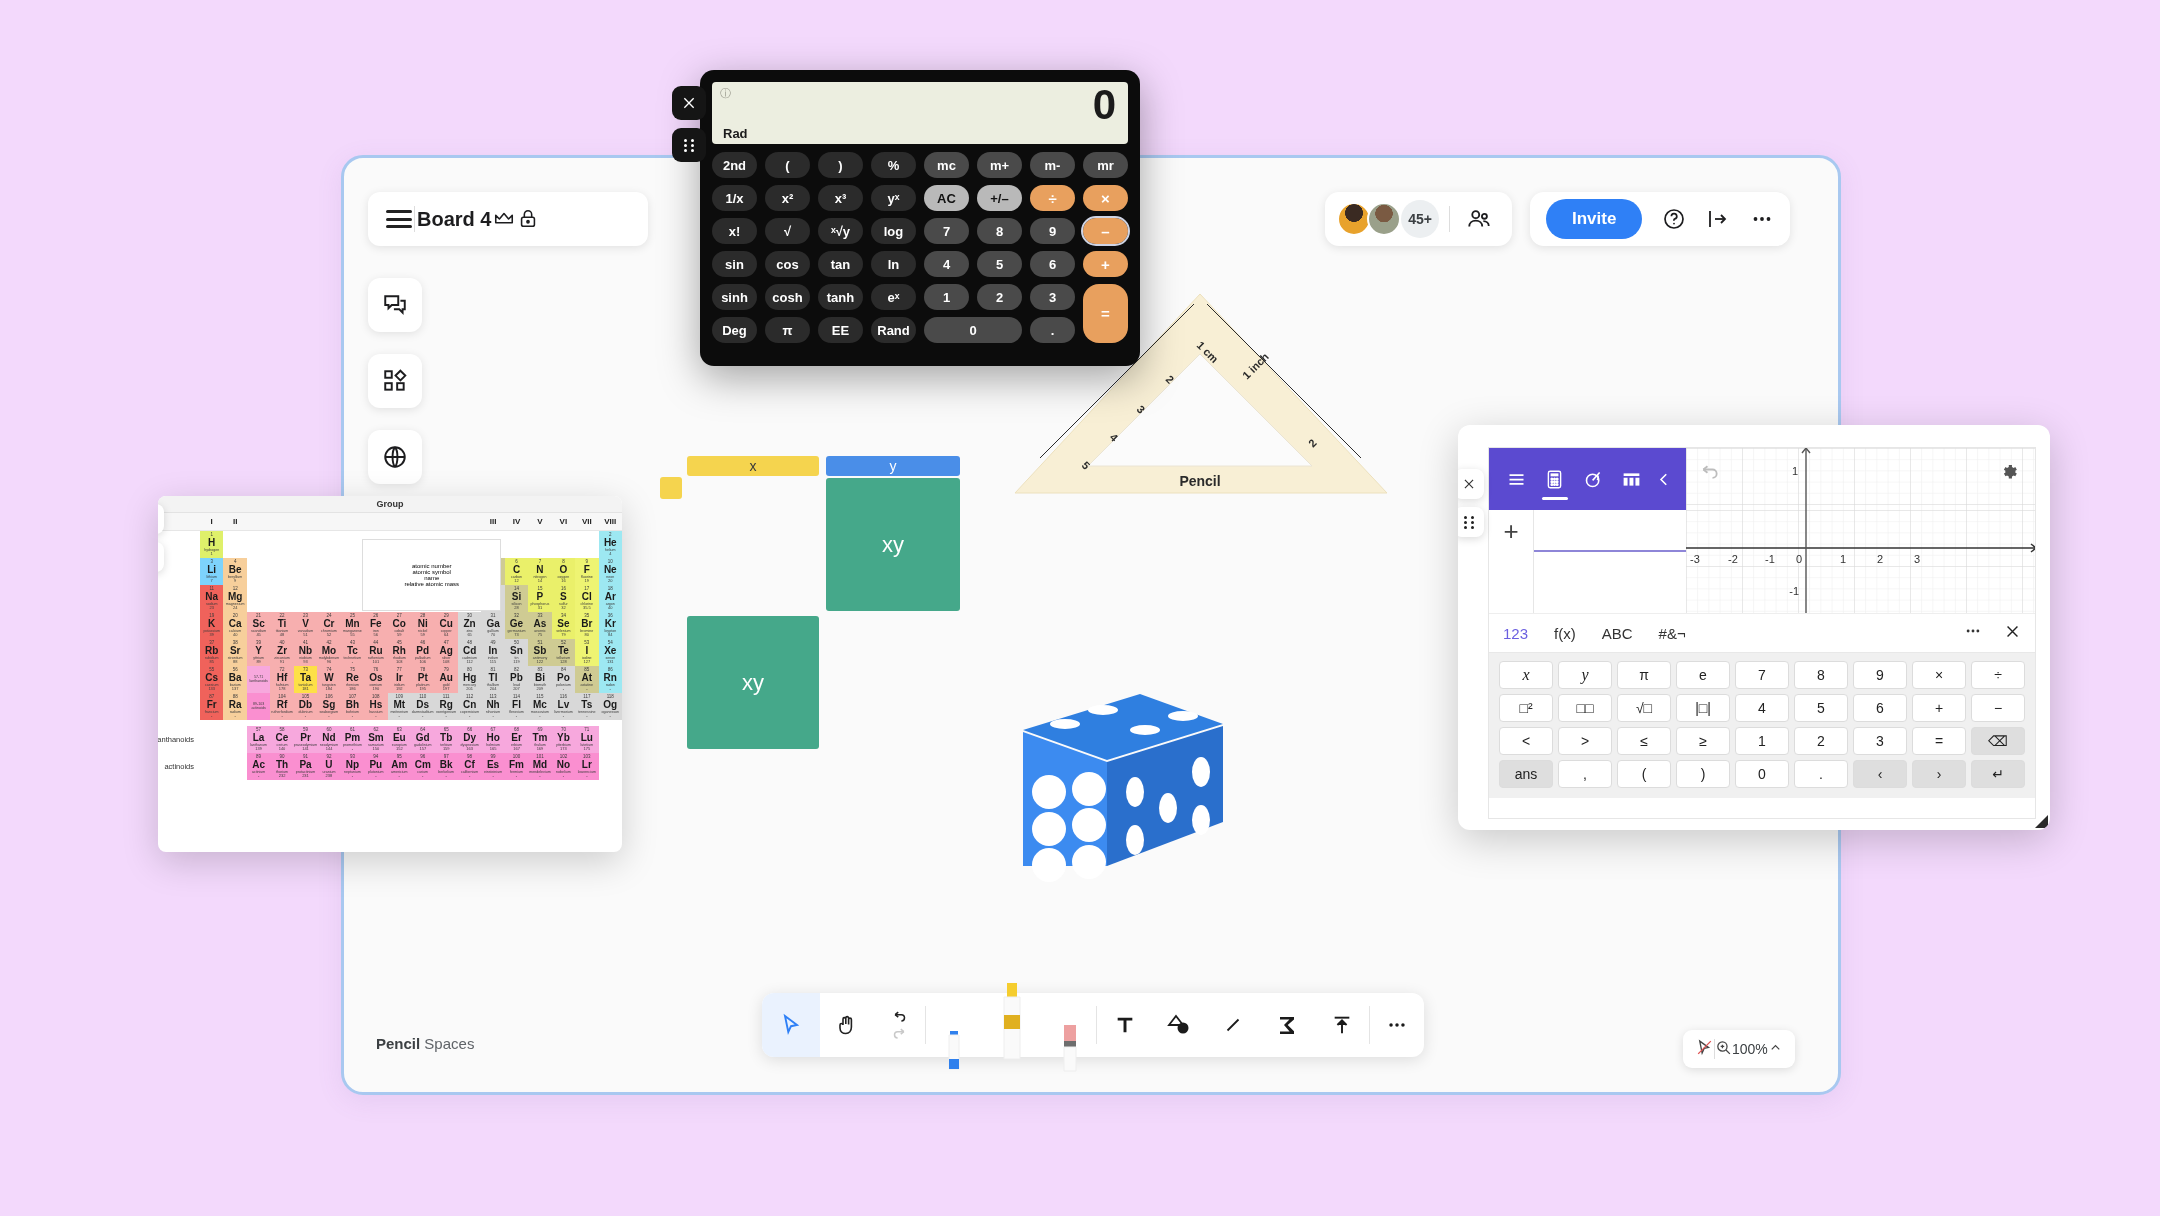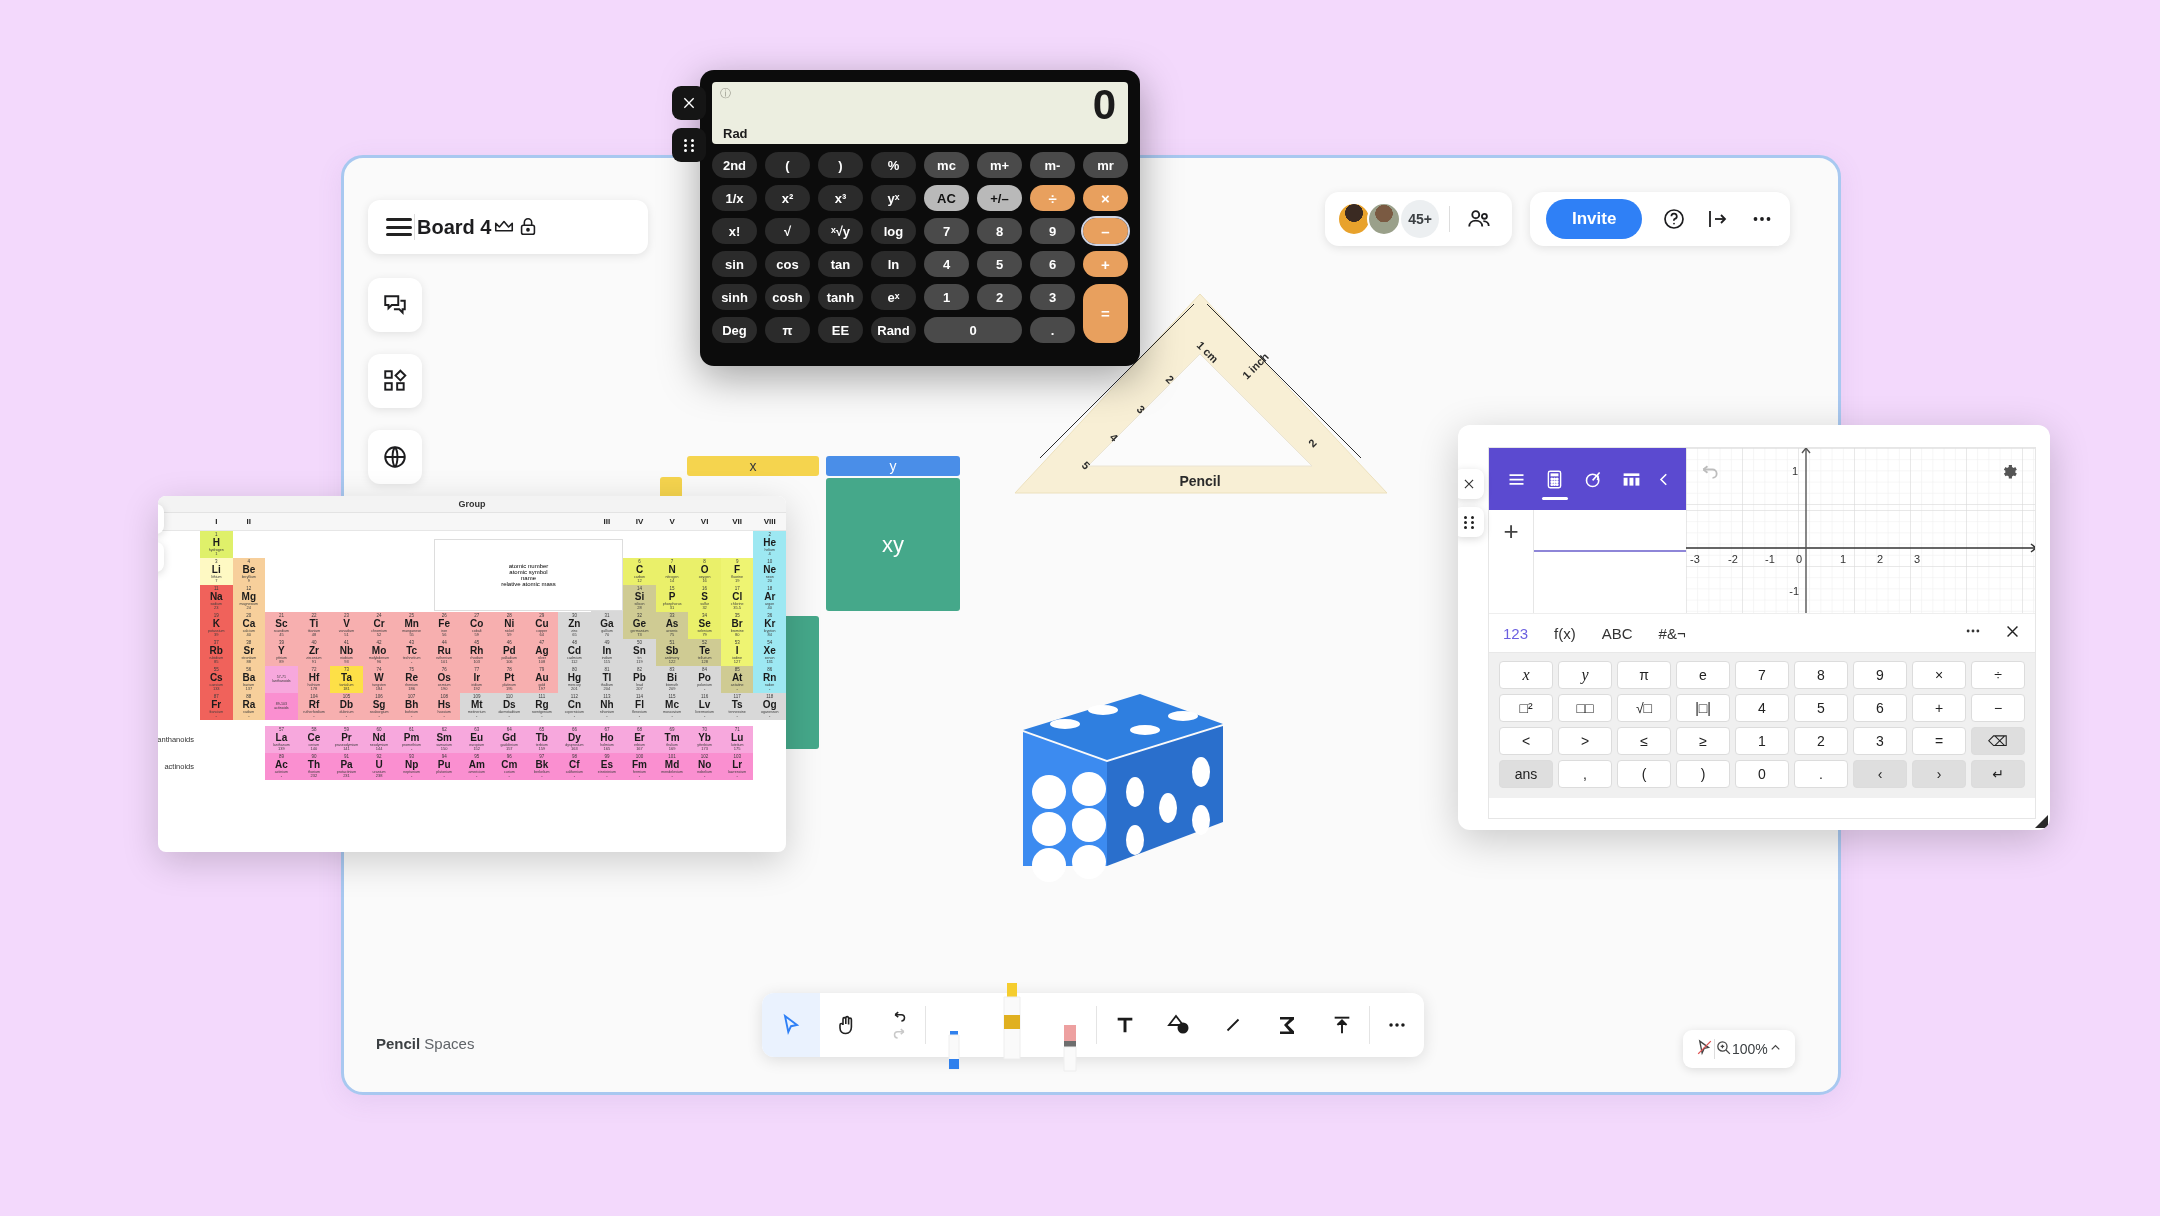--- a/index.html
+++ b/index.html
@@ -16,21 +16,21 @@
     position: absolute; left: 341px; top: 155px;
     width: 1500px; height: 940px;
     background: #fafafa;
     border: 3px solid #a8c8f0;
     border-radius: 22px;
     box-shadow: 0 6px 26px rgba(120,90,160,.10);
   }
 
   
   .boardbar {
-    position: absolute; left: 368px; top: 200px;
+    position: absolute; left: 368px; top: 192px;
     height: 54px; width: 280px;
     background: #fff; border-radius: 12px;
     display: flex; align-items: center;
     box-shadow: 0 2px 10px rgba(0,0,0,.10);
     padding: 0 18px; gap: 2px;
   }
   .hamb { width: 26px; height: 18px; display:flex; flex-direction:column; justify-content:space-between; cursor:pointer;}
   .hamb i { display:block; height:3px; background:#222; border-radius:2px;}
   .vdiv { width:1px; height:26px; background:#ddd; }
   .board-title { font-size:20px; font-weight:700; color:#1d1d1f; white-space:nowrap;}
@@ -101,21 +101,21 @@
   }
   .calc-drag {
     position:absolute; left:-28px; top:58px; width:34px; height:34px; border-radius:9px;
     background:#151515; display:flex; align-items:center; justify-content:center; cursor:grab;
   }
   .dots6 { display:grid; grid-template-columns:repeat(2,4px); gap:2px 3px;}
   .dots6 i{ width:3px;height:3px;background:#fff;border-radius:50%; display:block;}
 
   
   .pt-win {
-    position:absolute; left:158px; top:496px; width:628px; height:356px;
+    position:absolute; left:158px; top:496px; width:464px; height:356px;
     background:#fff; border-radius:8px; overflow:hidden;
     box-shadow:0 10px 36px rgba(0,0,0,.18);
   }
   .pt-group { text-align:center; font-size:9px; font-weight:700; color:#333; background:#f3f3f3;
     padding:3px 0; border-bottom:1px solid #e3e3e3;}
   .pt-rn { display:grid; grid-template-columns: 42px repeat(18, 1fr); font-size:6px;}
   .pt-hdr div { text-align:center; font-size:8px; font-weight:700; color:#222; padding:4px 0; background:#f7f7f7; border-bottom:1px solid #e6e6e6;}
   .cell { height:27px; position:relative; text-align:center; line-height:1; padding-top:1.5px; }
   .cell .n { font-size:4.5px; color:#3c3c3c; display:block; }
   .cell .s { font-size:10px; font-weight:700; color:#1b1b1b; display:block; margin-top:.5px;}
@@ -528,21 +528,21 @@
           </div>
           <div style="position: absolute; left: 44%; top: 8px; width: 30%; height: 72px; border: 1px solid rgb(221, 221, 221); background: rgb(255, 255, 255); display: flex; flex-direction: column; align-items: center; justify-content: center; z-index: 2;">
             <span class="l1">atomic number</span>
             <span class="l2">atomic symbol</span>
             <span class="l3">name</span>
             <span class="l4">relative atomic mass</span>
           </div>
         </div>
         <div class="pt-rn">
           <div class="series-lbl"></div>
-          <div class="cell" style="background: #fef9c3;">
+          <div class="cell" style="background: #7dd3fc;">
             <span class="n">3</span>
             <span class="s">Li</span>
             <span class="nm">lithium</span>
             <span class="m">7</span>
           </div>
           <div class="cell" style="background: rgb(247, 207, 155);">
             <span class="n">4</span>
             <span class="s">Be</span>
             <span class="nm">beryllium</span>
             <span class="m">9</span>

